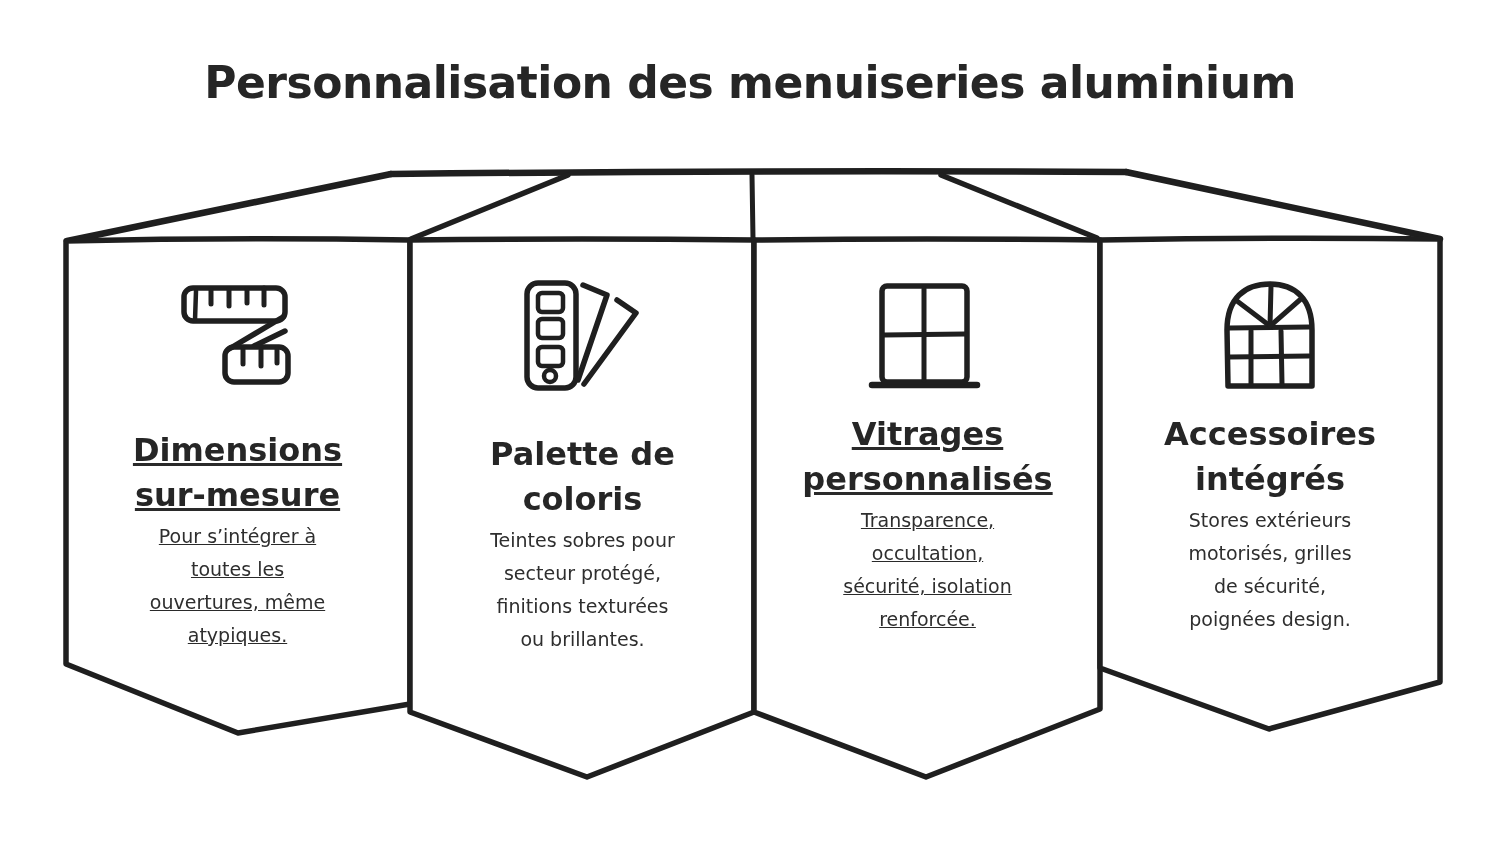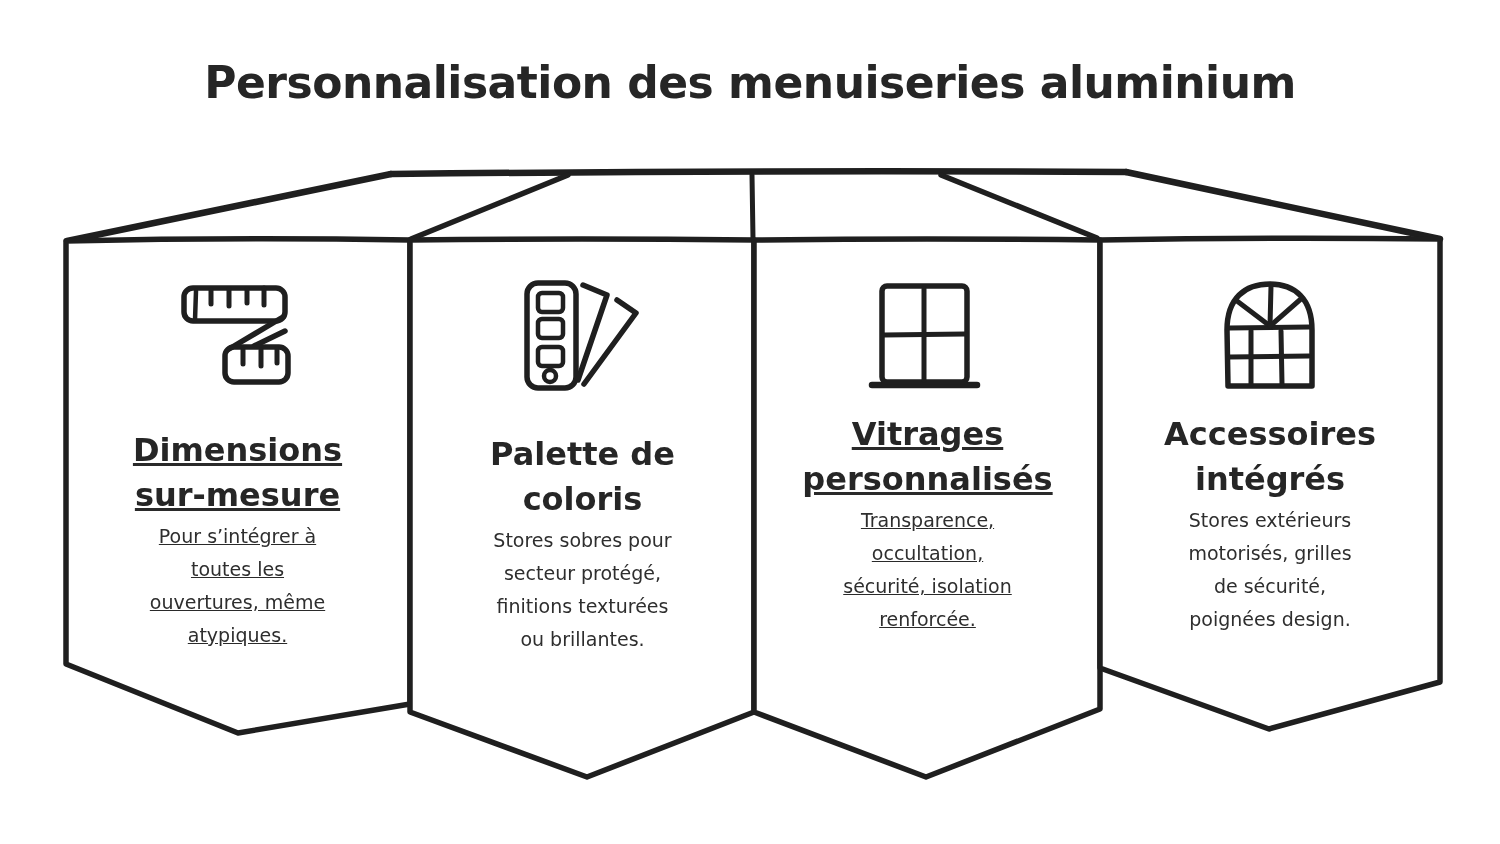--- a/index.html
+++ b/index.html
@@ -131,21 +131,21 @@
 sur-mesure</div>
     <div class="body">Pour s’intégrer à
 toutes les
 ouvertures, même
 atypiques.</div>
   </div>
 
   <div class="card-text ct-2">
     <div class="heading">Palette de
 coloris</div>
-    <div class="body">Stores sobres pour
+    <div class="body">Teintes sobres pour
 secteur protégé,
 finitions texturées
 ou brillantes.</div>
   </div>
 
   <div class="card-text ct-3">
     <div class="heading">Vitrages
 personnalisés</div>
     <div class="body">Transparence,
 occultation,

